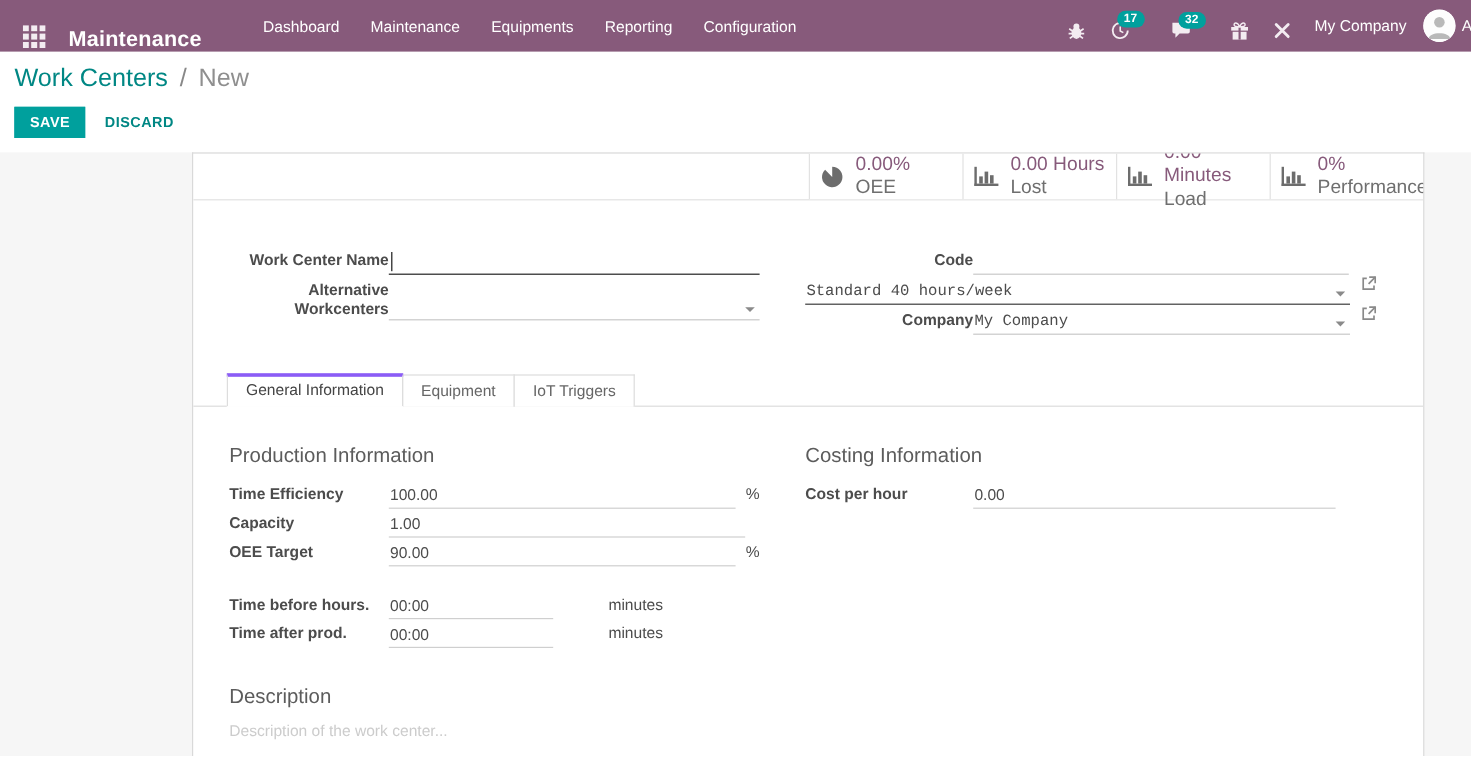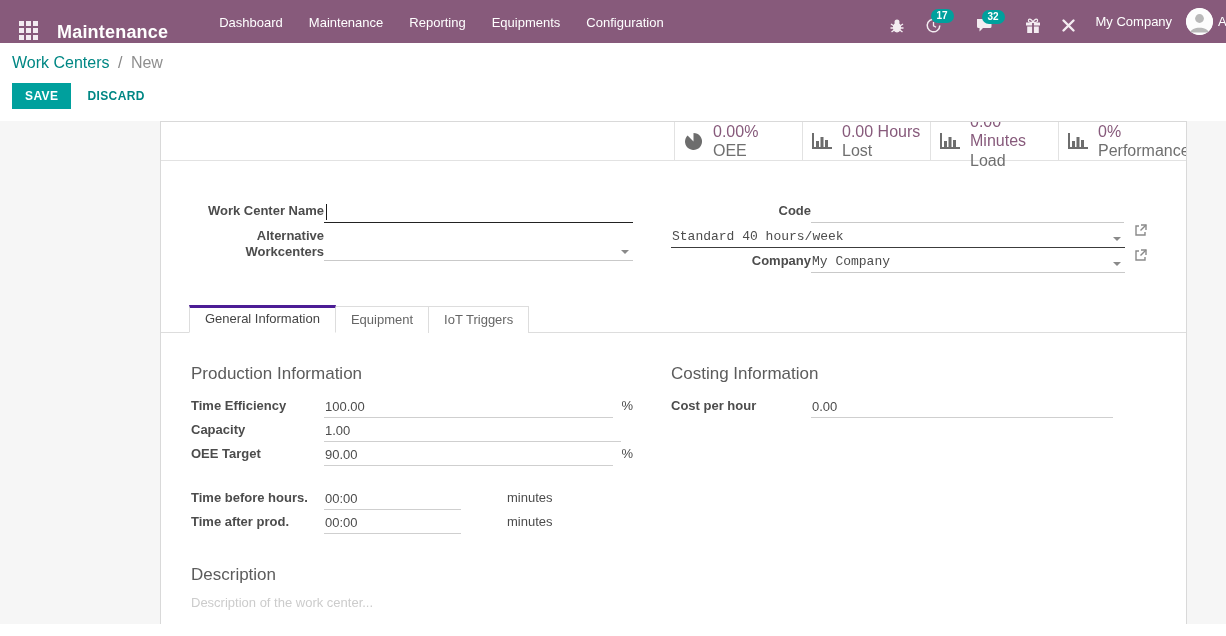--- a/index.html
+++ b/index.html
@@ -26,21 +26,21 @@
     background:#00A09D; color:#fff; font-size:10px; font-weight:bold;
     border-radius:8px; padding:1px 6px; line-height:12px;
   }
   .company-name { margin:0 14px 0 10px; font-size:13px; white-space:nowrap; }
   .user-menu { display:flex; align-items:center; margin-right:-8px; }
   .avatar { width:27px; height:27px; border-radius:50%; background:#fff; overflow:hidden; flex:0 0 auto; }
   .user-name { margin-left:5px; font-size:13px; white-space:nowrap; }
 
   
   .control-panel { background:#fff; padding:11px 12px 12px; }
-  .breadcrumb { font-size:16px; }
+  .breadcrumb { font-size:21px; }
   .breadcrumb .bc-link { color:#008784; cursor:pointer; text-decoration:none; }
   .breadcrumb .bc-sep { color:#888; margin:0 4px; }
   .breadcrumb .bc-current { color:#8f8f8f; }
   .cp-buttons { margin-top:11px; display:flex; align-items:center; }
   .btn-save {
     background:#00A09D; border:1px solid #00A09D; color:#fff;
     font-size:12px; font-weight:bold; letter-spacing:.4px;
     padding:5px 12px; cursor:pointer; font-family:inherit;
   }
   .btn-discard {
@@ -88,21 +88,21 @@
   .ext-link { margin-left:9px; margin-bottom:3px; cursor:pointer; display:flex; }
   .text-cursor { position:absolute; left:2px; bottom:3px; width:1px; height:16px; background:#1a1a1a; }
 
   
   .tabs { display:flex; align-items:flex-end; padding-left:28px; border-bottom:1px solid #ddd; margin-top:31px; }
   .tab {
     padding:5px 15px 6px; font-size:13px; color:#666; background:#fff; cursor:pointer;
     border:1px solid #ddd; border-bottom:none; margin-bottom:-1px; margin-right:-1px; position:relative;
   }
   .tab.active {
-    color:#444; border-top:3px solid #4c1d95; padding-top:3px;
+    color:#444; border-top:3px solid #8b5cf6; padding-top:3px;
     border-bottom:1px solid #fff; z-index:2;
   }
 
   
   .tab-content { padding:31px 40px 0 30px; }
   .section-grid { display:grid; grid-template-columns:442px 476px; column-gap:38px; align-items:start; }
   .section-title { font-size:17px; font-weight:normal; color:#5c5c5c; margin:0 0 10px; }
   .prow { display:flex; align-items:flex-end; min-height:24px; }
   .prow .plabel { width:133px; flex:0 0 auto; font-weight:bold; padding-bottom:5px; }
   .prow .plabel.wide { width:140px; }
@@ -134,22 +134,22 @@
             <rect x="7" y="14" width="5" height="5"></rect>
             <rect x="14" y="14" width="5" height="5"></rect>
       </g>
         </svg>
     </span>
   </div>
   <div class="brand">Maintenance</div>
   <nav class="nav-menu">
     <div class="nav-item">Dashboard</div>
     <div class="nav-item">Maintenance</div>
+    <div class="nav-item">Equipments</div>
     <div class="nav-item">Reporting</div>
-    <div class="nav-item">Equipments</div>
     <div class="nav-item">Configuration</div>
   </nav>
   <div class="nav-right">
     <div class="nav-icon-btn">
       <span>
         <svg width="16" height="16" viewBox="0 0 16 16" fill="none" stroke="#f3ecf1" stroke-width="1.4">
           <ellipse cx="8" cy="9.5" rx="3.4" ry="4.2" fill="#f3ecf1"></ellipse>
           <circle cx="8" cy="4" r="1.8" fill="#f3ecf1"></circle>
           <path d="M2 6l3 2M14 6l-3 2M1.5 10h3M14.5 10h-3M2.5 14l2.7-2M13.5 14l-2.7-2"></path>
         </svg>

